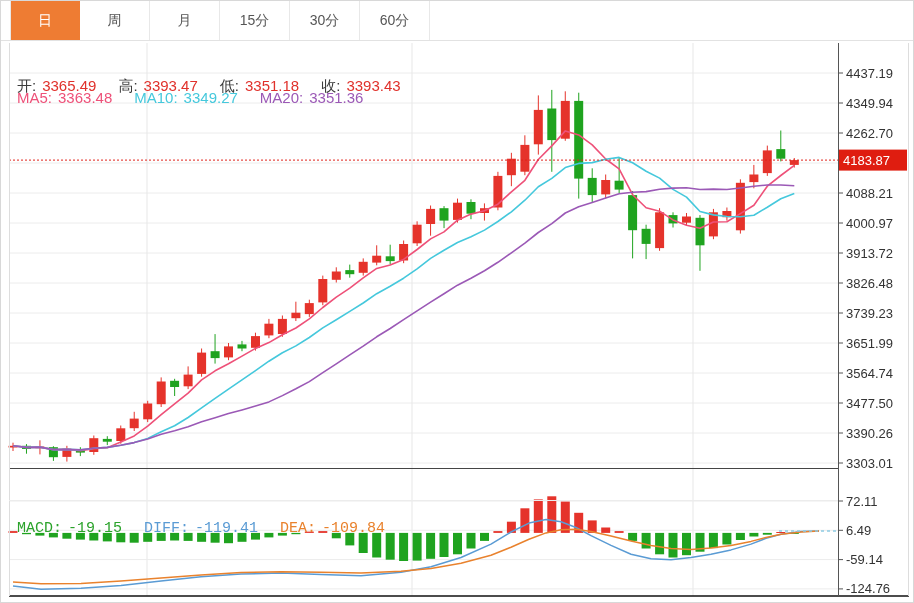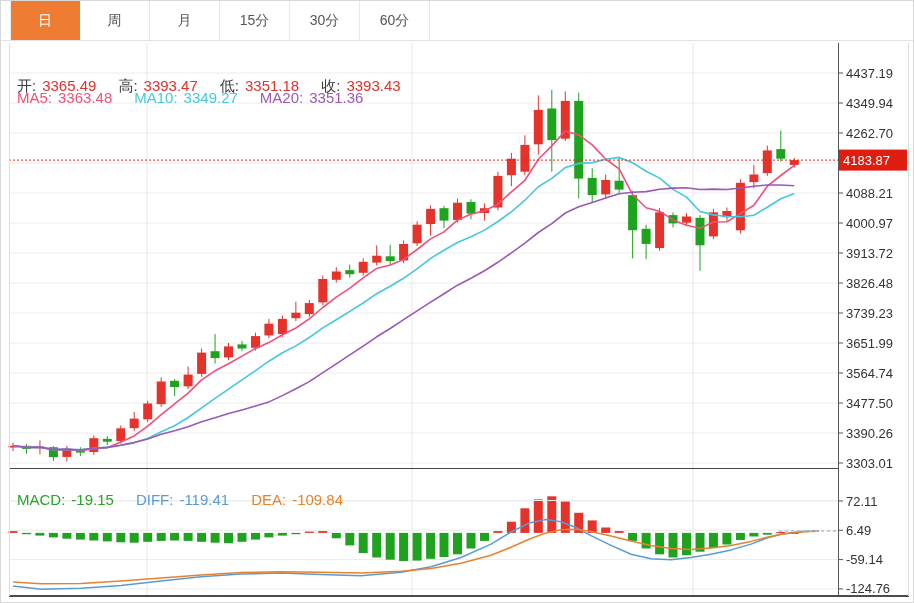--- a/index.html
+++ b/index.html
@@ -7,21 +7,21 @@
   #chart-svg{position:absolute;left:0;top:0;}
   .tabbar{position:absolute;left:0;top:0;width:100%;height:40px;background:#fff;border-bottom:1px solid #e2e2e2;display:flex;padding-left:9px;box-sizing:border-box;z-index:5;}
   .tab{width:70px;height:39px;line-height:39px;text-align:center;font-size:14px;color:#555;border-right:1px solid #e8e8e8;cursor:pointer;box-sizing:border-box;user-select:none;}
   .tab:first-child{border-left:1px solid #e8e8e8;}
   .tab.active{background:#ee7c33;color:#fff;border-right:1px solid #ee7c33;}
   .legend-row{position:absolute;left:16px;white-space:nowrap;font-size:15px;z-index:4;pointer-events:none;margin-top:28px;}
   .legend-row span{margin-right:6px;}
   .legend-row .pair{margin-right:16px;display:inline-block;}
   #ohlc-row{top:48px;}
   #ma-row{top:60px;}
-  #macd-row{top:462px;}
+  #macd-row{top:491px;font-family:Liberation Mono, monospace;}
   text{font-family:"Liberation Sans","DejaVu Sans",sans-serif;}
 </style>
 </head>
 <body>
 
 <div id="widget">
   <div class="tabbar" id="tabbar">
       <div class="tab active">日</div>
       <div class="tab">周</div>
       <div class="tab">月</div>

